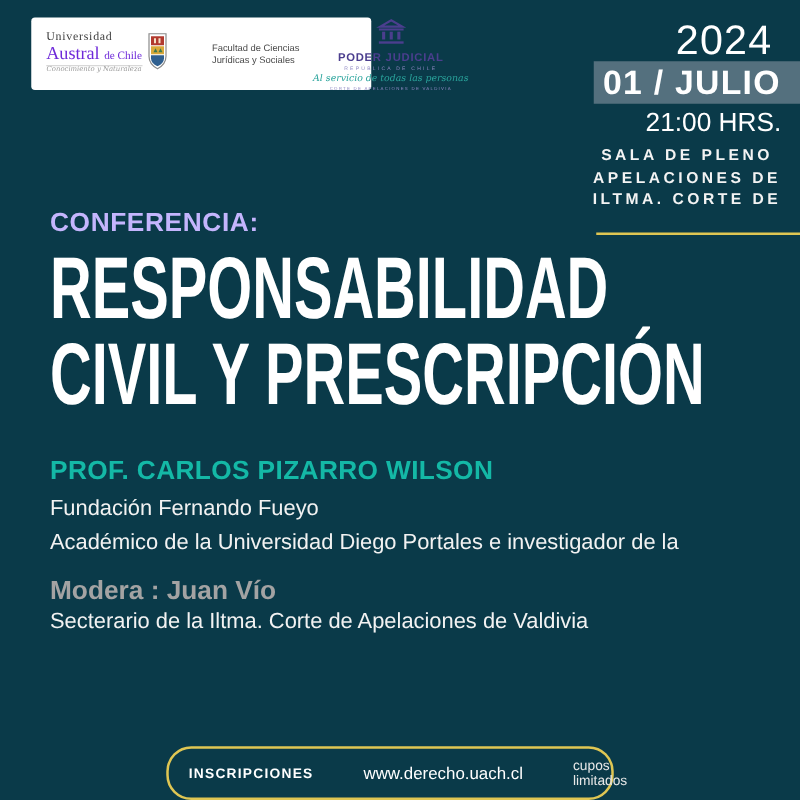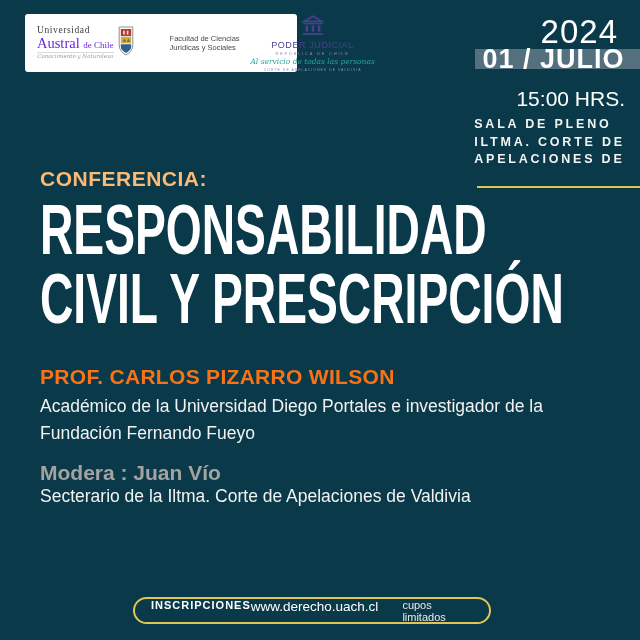--- a/index.html
+++ b/index.html
@@ -19,56 +19,56 @@
   .uach { display:flex; align-items:center; gap:4px; }
   .uach-text { display:flex; flex-direction:column; line-height:1.05; }
   .uach-l1 { font-family:"Liberation Serif", serif; font-size:9.5px; color:#3d3d3d; letter-spacing:0.6px; }
   .uach-l2 { font-family:"Liberation Serif", serif; font-size:14.5px; color:#6d28d9; white-space:nowrap; }
   .uach-l2 .small { font-size:9px; }
   .uach-tag { font-family:"DejaVu Serif", serif; font-style:italic; font-size:5.5px;
               color:#9a9a9a; border-top:1px solid #d8d8d8; padding-top:1px; margin-top:1px; text-align:center; }
   .divider { width:1px; height:38px; background:#c9c9c9; }
   .facultad { font-size:7.5px; color:#4a4a4a; line-height:9.5px; white-space:nowrap; }
   .pj { margin-left:auto; display:flex; flex-direction:column; align-items:center; width:110px; }
-  .pj-name { font-size:9px; font-weight:normal; color:#4b3e8e; letter-spacing:0.6px; white-space:nowrap; }
+  .pj-name { font-size:9px; font-weight:bold; color:#4b3e8e; letter-spacing:0.6px; white-space:nowrap; }
   .pj-sub  { font-size:4px;  color:#9089c4; letter-spacing:1.8px; margin-top:1px; white-space:nowrap; }
   .pj-script { font-family:"DejaVu Serif", serif; font-style:italic; font-size:7.5px;
                color:#2aa49c; margin-top:1px; white-space:nowrap; }
   .pj-foot { font-size:3.5px; color:#9089c4; letter-spacing:1px; margin-top:2px; white-space:nowrap; }
 
   
   .year { position:absolute; top:13px; right:22px; font-size:33px; font-weight:500;
           color:#ffffff; letter-spacing:1px;text-align:right; }
-  .date-bar { position:absolute; top:49px; left:475px; right:0; height:20px;
+  .date-bar { position:absolute; top:49px; left:475px; right:0; height:34px;
               background:#54707e; display:flex; align-items:center; justify-content:center; }
   .date-text { font-size:27px; font-weight:bold; color:#ffffff; letter-spacing:1px; padding-right:8px; }
   .time { position:absolute; top:87px; right:15px; font-size:21px; font-weight:500; color:#ffffff; }
-  .venue { position:absolute; top:116px; right:15px; text-align:left;
+  .venue { position:absolute; top:116px; right:15px; text-align:center;
            color:#f3f3f3; font-size:12.5px; font-weight:bold; letter-spacing:2.8px; line-height:17.5px; }
   .venue-rule { position:absolute; top:186px; left:477px; right:0; height:2px; background:#dfc653; }
 
   
   .kicker { position:absolute; left:40px; top:167px; font-size:21px; font-weight:bold;
-            color:#fdba74; letter-spacing:0.5px; }
+            color:#c4b5fd; letter-spacing:0.5px; }
   .title { position:absolute; left:40px; top:196px; color:#ffffff; }
   .title-line { height:69px; line-height:69px; font-size:70px; font-weight:bold;
                 white-space:nowrap; transform:scaleX(0.66); transform-origin:left center; }
   .speaker-name { position:absolute; left:40px; top:365px; font-size:21px; font-weight:bold;
-                  color:#f97316; letter-spacing:0.3px; }
+                  color:#14b8a6; letter-spacing:0.3px; }
   .bio { position:absolute; left:40px; top:393px; font-size:17.5px; color:#f2f2f2; line-height:27px; }
   .moderator { position:absolute; left:40px; top:461px; font-size:21px; font-weight:bold; color:#a3a3a3; }
   .moderator-bio { position:absolute; left:40px; top:486px; font-size:17.5px; color:#f2f2f2; }
 
   
-  .pill { position:absolute; left:133px; top:597px; width:358px; height:27px; box-sizing:border-box;
+  .pill { position:absolute; left:133px; top:597px; width:358px; height:43px; box-sizing:border-box;
           border:2px solid #dfc653; border-radius:20px;
-          display:flex; align-items:flex-start; justify-content:space-between; padding:0 22px 0 16px; }
+          display:flex; align-items:center; justify-content:space-between; padding:0 22px 0 16px;gap:40px; }
   .pill-label { font-size:11px; font-weight:bold; color:#ffffff; letter-spacing:1px; }
   .pill-url { font-size:13.5px; color:#ffffff; }
-  .pill-note { font-size:11px; color:#e8e8e8;margin-left:24px; }
+  .pill-note { font-size:11px; color:#e8e8e8; }
 </style>
 </head>
 <body>
 
 <div class="poster">
 
   <div class="logo-card">
     <div class="uach">
       <div class="uach-text">
         <span class="uach-l1">Universidad</span>
@@ -111,38 +111,38 @@
       <span class="pj-sub">REPÚBLICA DE CHILE</span>
       <span class="pj-script">Al servicio de todas las personas</span>
       <span class="pj-foot">CORTE DE APELACIONES DE VALDIVIA</span>
     </div>
   </div>
 
   <div class="year">2024</div>
   <div class="date-bar">
     <span class="date-text">01 / JULIO</span>
   </div>
-  <div class="time">15:00 HRS.</div>
+  <div class="time">21:00 HRS.</div>
   <div class="venue">
     <div>SALA DE PLENO</div>
+    <div>APELACIONES DE</div>
     <div>ILTMA. CORTE DE</div>
-    <div>APELACIONES DE</div>
   </div>
   <div class="venue-rule"></div>
 
   <div class="kicker">CONFERENCIA:</div>
   <div class="title">
     <div class="title-line">RESPONSABILIDAD</div>
     <div class="title-line">CIVIL Y PRESCRIPCIÓN</div>
   </div>
 
   <div class="speaker-name">PROF. CARLOS PIZARRO WILSON</div>
   <div class="bio">
+    <div>Fundación Fernando Fueyo</div>
     <div>Académico de la Universidad Diego Portales e investigador de la</div>
-    <div>Fundación Fernando Fueyo</div>
   </div>
 
   <div class="moderator">Modera : Juan Vío</div>
   <div class="moderator-bio">Secterario de la Iltma. Corte de Apelaciones de Valdivia</div>
 
   <div class="pill">
     <span class="pill-label">INSCRIPCIONES</span>
     <span class="pill-url">www.derecho.uach.cl</span>
     <span class="pill-note">cupos limitados</span>
   </div>

